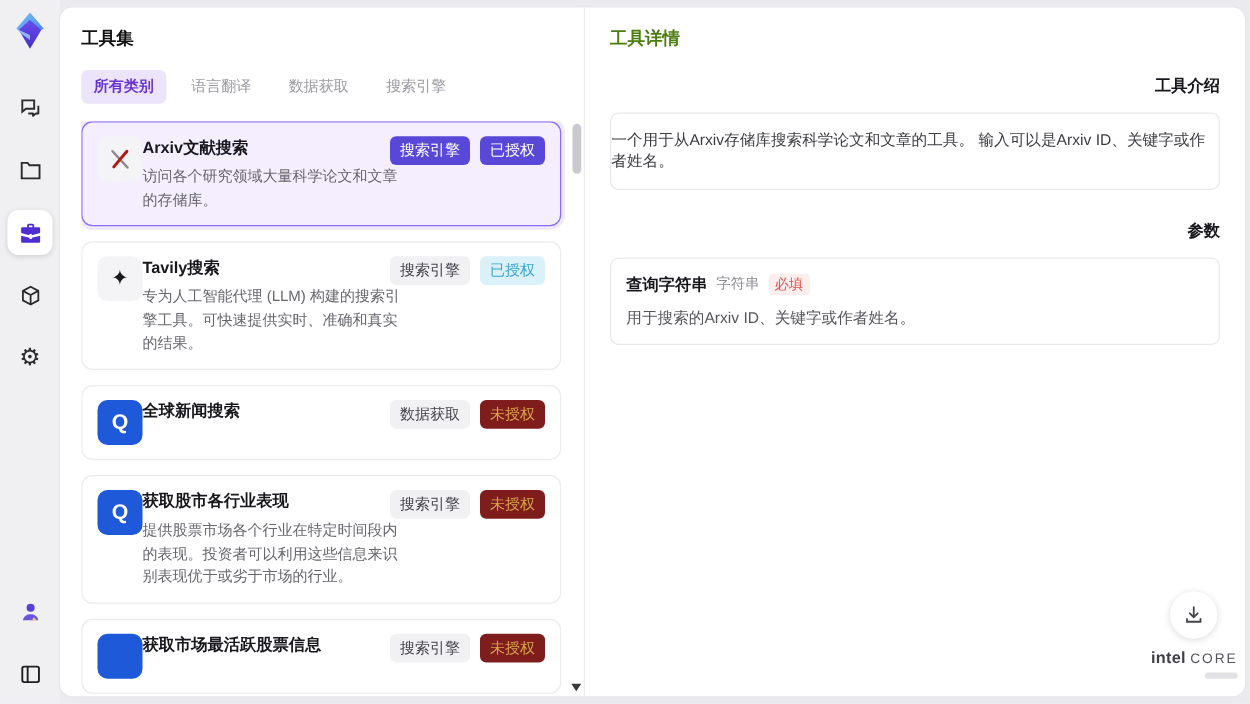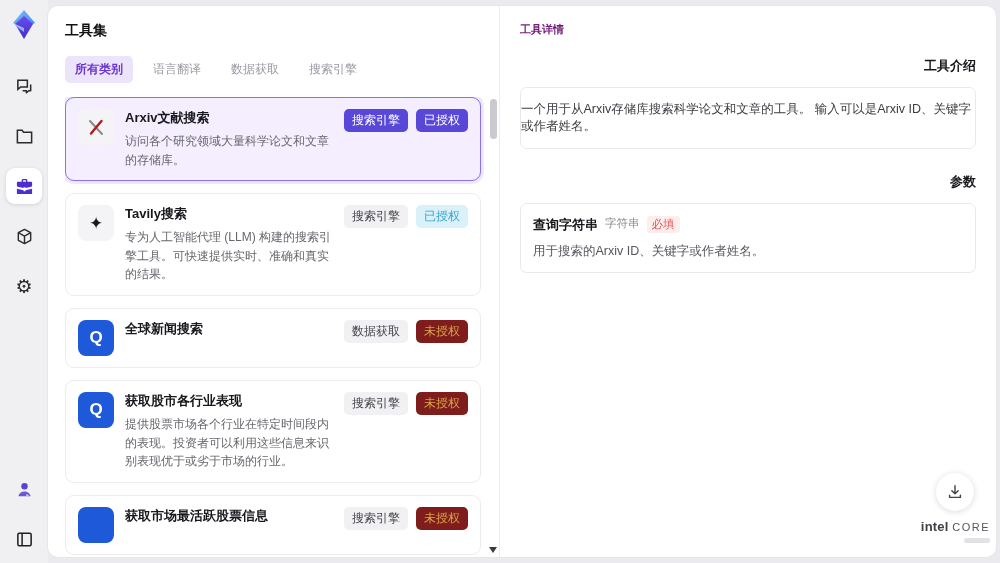--- a/index.html
+++ b/index.html
@@ -16,29 +16,29 @@
   .rail-spacer { flex:1; }
   .rail-bottom { margin-bottom:6px; }
   .gear-glyph { font-size:19px; line-height:1; font-family:"DejaVu Sans",sans-serif; }
   .sparkle-glyph { font-size:17px; line-height:1; font-family:"DejaVu Sans",sans-serif; color:#1a1a1a; }
 
   
   .panel { position:absolute; left:48px; top:6px; right:4px; bottom:6px; background:#fff;
     border-radius:10px; box-shadow:0 0 0 1px #e7e7ea; display:flex; overflow:hidden; }
 
   
-  .col-list { width:452px; padding:16px 0 0 17px; position:relative; border-right:1px solid #ededf0;
+  .col-list { width:420px; padding:16px 0 0 17px; position:relative; border-right:1px solid #ededf0;
     display:flex; flex-direction:column; }
   .list-title { font-size:14px; font-weight:bold; color:#111; margin-bottom:16px; }
   .tabs { display:flex; gap:10px; margin-bottom:14px; }
   .tab { font-size:12px; color:#9a9aa2; padding:5px 10px; border-radius:5px; cursor:pointer; white-space:nowrap; }
   .tab.active { background:#ece4fa; color:#6a35cf; font-weight:bold; }
   .list-scroll { flex:1; overflow:hidden; padding-right:18px; position:relative; }
   .card { position:relative; border:1px solid #ececef; border-radius:9px; background:#fff;
-    padding:11px 12px; margin-bottom:12px; display:flex; gap:11px; cursor:pointer; }
+    padding:11px 12px; margin-bottom:12px; display:flex; cursor:pointer; }
   .card.selected { background:#f4eefe; border:1.5px solid #8a6ef5; box-shadow:0 0 0 3px #efe9fd; }
   .tool-ic { flex:0 0 36px; width:36px; height:36px; border-radius:8px; background:#f4f4f6;
     display:flex; align-items:center; justify-content:center; }
   .tool-ic.blue { background:#1d59d8; }
   .q-letter { color:#fff; font-weight:bold; font-size:17px; font-family:"Liberation Sans",sans-serif; }
   .card-body { flex:1; min-width:0; }
   .card-name { font-size:13px; font-weight:bold; color:#17171c; margin-bottom:5px; }
   .card-desc { font-size:12px; color:#67676e; line-height:1.55; max-width:215px; }
   .card-tags { position:absolute; top:11px; right:12px; display:flex; gap:8px; }
   .tag { font-size:12px; padding:3px 8px; border-radius:5px; white-space:nowrap; }
@@ -48,21 +48,21 @@
   .tag.yellow { background:#7f1d1d; color:#d9a24a; }
 
   
   .sb-track { position:absolute; top:0; right:2px; width:8px; bottom:0; }
   .sb-thumb { position:absolute; top:2px; right:0; width:7px; height:40px; background:#c9c9cf; border-radius:4px; }
   .sb-arrow { position:absolute; bottom:4px; right:0; width:0; height:0;
     border-left:4px solid transparent; border-right:4px solid transparent; border-top:6px solid #3a3a3a; }
 
   
   .col-detail { flex:1; padding:16px 20px; position:relative; }
-  .detail-title { font-size:11px; font-weight:bold; color:#701a75; margin-bottom:20px; }
+  .detail-title { font-size:14px; font-weight:bold; color:#4d7c0f; margin-bottom:20px; }
   .section-h { font-size:13px; font-weight:bold; color:#17171c; margin-bottom:12px;text-align:right; }
   .intro-box { border:1px solid #e9e9ec; border-radius:7px; padding:13px 0; font-size:12.5px;
     color:#3c3c42; margin-bottom:24px; background:#fff; }
   .param-card { border:1px solid #e9e9ec; border-radius:7px; padding:12px; background:#fff; }
   .param-head { display:flex; align-items:flex-start; gap:7px; margin-bottom:9px; }
   .param-name { font-size:13px; font-weight:bold; color:#17171c; }
   .param-type { font-size:11.5px; color:#8b8b92; }
   .param-req  { font-size:11.5px; color:#e25555; background:#fdeeee; padding:1px 5px; border-radius:3px; }
   .param-desc { font-size:12.5px; color:#55555c; }
 

